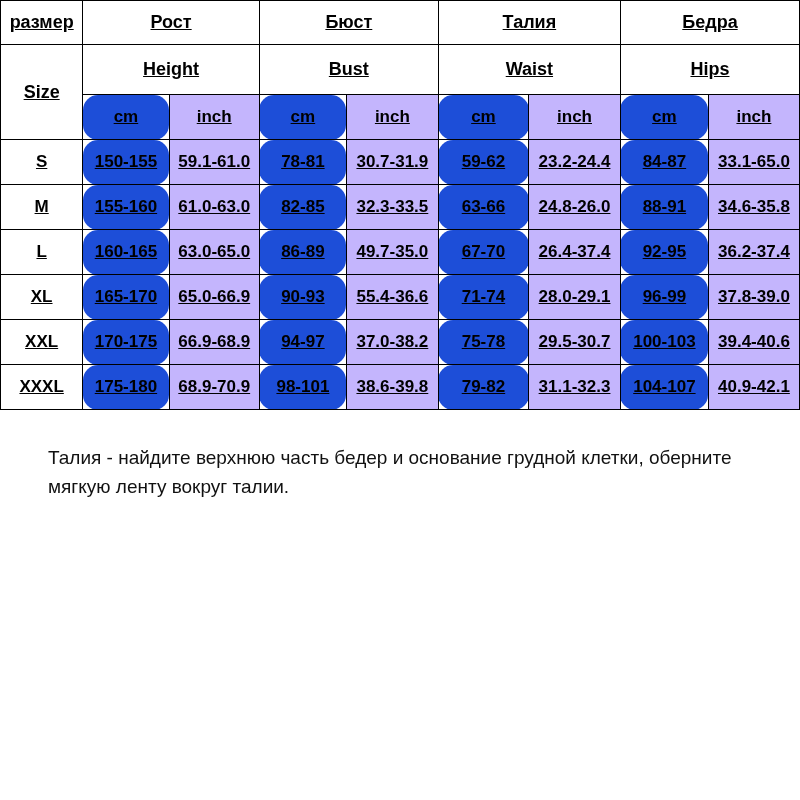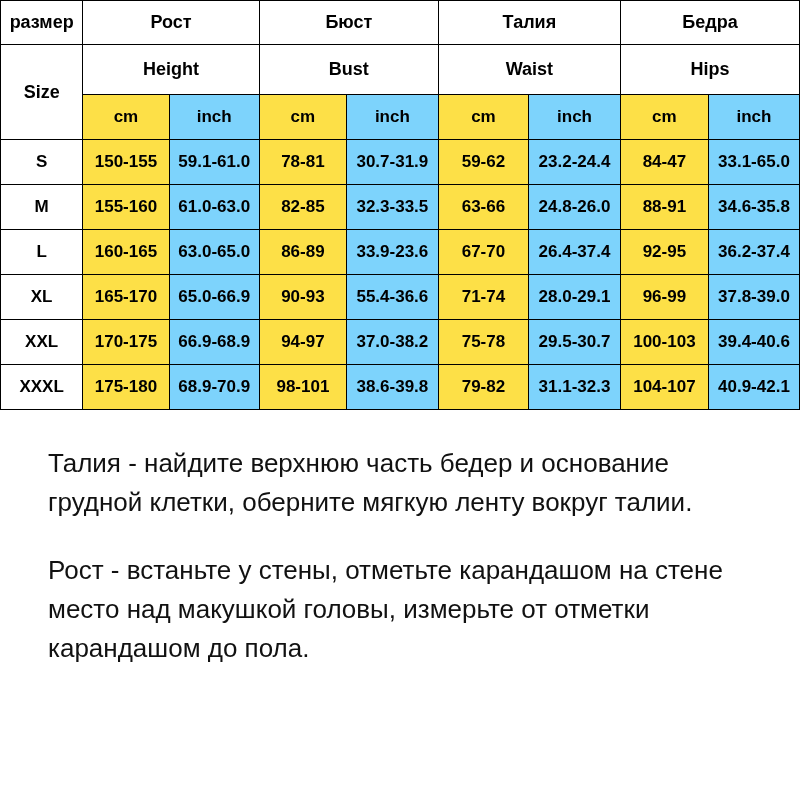--- a/index.html
+++ b/index.html
@@ -13,44 +13,45 @@
     width: 800px;
     height: 800px;
     box-sizing: border-box;
     background: #fff;
     overflow: hidden;
   }
   table.size-chart {
     width: 100%;
     border-collapse: collapse;
     table-layout: fixed;
+    text-decoration: underline;
   }
   .size-chart td, .size-chart th {
     border: 1px solid #000;
     text-align: center;
     vertical-align: middle;
     font-weight: bold;
     font-size: 17px;
     padding: 0 2px;
     overflow: hidden;
     white-space: nowrap;
   }
   .size-chart tr.row-ru th      { height: 43px; font-size: 18px; }
   .size-chart tr.row-en th      { height: 49px; font-size: 18px; }
   .size-chart tr.row-units th   { height: 44px; font-size: 17px; }
   .size-chart tr.row-data td    { height: 44px; }
-  .cm-cell   { background: #fde047; }
-  .inch-cell { background: #7dd3fc; margin-top: 22px; }
+  .cm-cell   { background: #1d4ed8; border-radius: 15px; }
+  .inch-cell { background: #c4b5fd; margin-top: 22px; }
   .size-col  { background: #ffffff; }
   .notes {
     padding: 34px 38px 0 48px;
   }
   .notes p {
     margin: 0 0 29px 0;
-    font-size: 26px;
+    font-size: 19px;
     line-height: 1.5;
     color: #111;
     font-weight: 400;
   }
 </style>
 </head>
 <body>
 
 <div class="page">
 
@@ -96,42 +97,42 @@
     </tr>
 
     <tr class="row-data">
       <td class="size-col">S</td>
       <td class="cm-cell">150-155</td>
       <td class="inch-cell">59.1-61.0</td>
       <td class="cm-cell">78-81</td>
       <td class="inch-cell">30.7-31.9</td>
       <td class="cm-cell">59-62</td>
       <td class="inch-cell">23.2-24.4</td>
-      <td class="cm-cell">84-47</td>
+      <td class="cm-cell">84-87</td>
       <td class="inch-cell">33.1-65.0</td>
     </tr>
 
     <tr class="row-data">
       <td class="size-col">M</td>
       <td class="cm-cell">155-160</td>
       <td class="inch-cell">61.0-63.0</td>
       <td class="cm-cell">82-85</td>
       <td class="inch-cell">32.3-33.5</td>
       <td class="cm-cell">63-66</td>
       <td class="inch-cell">24.8-26.0</td>
       <td class="cm-cell">88-91</td>
       <td class="inch-cell">34.6-35.8</td>
     </tr>
 
     <tr class="row-data">
       <td class="size-col">L</td>
       <td class="cm-cell">160-165</td>
       <td class="inch-cell">63.0-65.0</td>
       <td class="cm-cell">86-89</td>
-      <td class="inch-cell">33.9-23.6</td>
+      <td class="inch-cell">49.7-35.0</td>
       <td class="cm-cell">67-70</td>
       <td class="inch-cell">26.4-37.4</td>
       <td class="cm-cell">92-95</td>
       <td class="inch-cell">36.2-37.4</td>
     </tr>
 
     <tr class="row-data">
       <td class="size-col">XL</td>
       <td class="cm-cell">165-170</td>
       <td class="inch-cell">65.0-66.9</td>
@@ -164,16 +165,15 @@
       <td class="cm-cell">79-82</td>
       <td class="inch-cell">31.1-32.3</td>
       <td class="cm-cell">104-107</td>
       <td class="inch-cell">40.9-42.1</td>
     </tr>
   </tbody>
     </table>
 
   <div class="notes">
     <p>Талия - найдите верхнюю часть бедер и основание грудной клетки, оберните мягкую ленту вокруг талии.</p>
-    <p>Рост - встаньте у стены, отметьте карандашом на стене место над макушкой головы, измерьте от отметки карандашом до пола.</p>
   </div>
 
 </div>
 
 </body></html>

